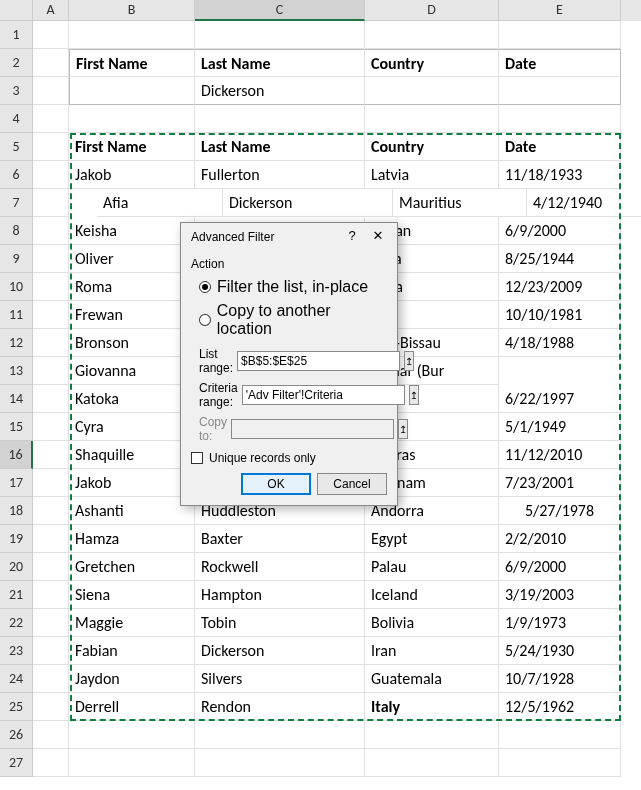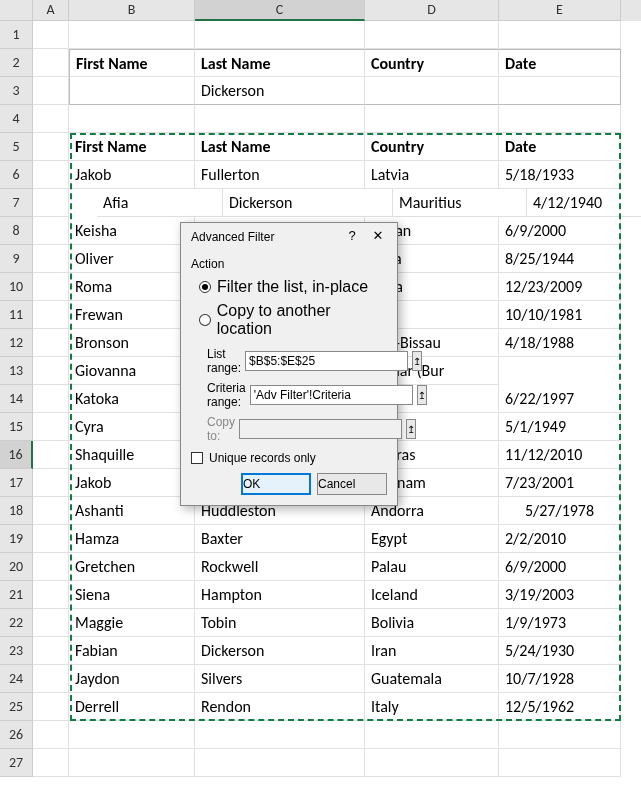--- a/index.html
+++ b/index.html
@@ -69,37 +69,37 @@
   .dlg-title-text { flex: 1; font-size: 12px; }
   .dlg-btn { width: 26px; height: 22px; text-align: center; line-height: 20px; font-size: 13px; }
   .dlg-body { padding: 6px 10px 10px 10px; }
   .group-label { font-size: 12px; margin-bottom: 4px; }
   .radio-row { display: flex; align-items: center; gap: 6px; padding: 3px 0 3px 8px; font-size: 16px; }
   .radio {
     width: 12px; height: 12px; border: 1px solid #333; border-radius: 50%;
     display: inline-flex; align-items: center; justify-content: center; background: #fff;
   }
   .radio.checked::after { content: ""; width: 6px; height: 6px; background: #000; border-radius: 50%; }
-  .form-row { display: flex; align-items: center; margin: 6px 16px; gap: 4px; }
+  .form-row { display: flex; align-items: center; margin: 6px 8px; gap: 4px; }
   .form-label { width: 76px; font-size: 12px; text-decoration: underline; text-decoration-color: transparent; }
   .form-input {
     flex: 1; height: 20px; border: 1px solid #888; background: #fff;
     font-size: 12px; padding: 0 3px; font-family: "Segoe UI", Tahoma, sans-serif;
   }
   .form-input.disabled { background: #f0f0f0; color: #888; }
   .ref-btn {
     width: 18px; height: 20px; border: 1px solid #888; background: #e8e8e8;
     display: inline-flex; align-items: center; justify-content: center; font-size: 10px;
   }
   .check-row { display: flex; align-items: center; gap: 6px; margin: 8px 0; font-size: 12px; }
   .checkbox { width: 12px; height: 12px; border: 1px solid #333; background: #fff; }
   .dlg-buttons { display: flex; gap: 6px; justify-content: flex-end; margin-top: 6px; }
   .push-btn {
     width: 70px; height: 22px; border: 1px solid #888; background: #e8e8e8;
-    font-size: 12px; line-height: 20px;
+    font-size: 12px; text-align: center; line-height: 20px;
   }
   .push-btn.default { border: 2px solid #0078d7; background: #e5f1fb; line-height: 18px; }
   .disabled-text { color: #888; }
 </style>
 </head>
 <body>
 
 <div class="grid">
   <div class="colheads">
     <div class="corner"></div>
@@ -148,21 +148,21 @@
       <div class="cell col-C hdr" style="width: 170px;">Last Name</div>
       <div class="cell col-D hdr" style="width: 134px;">Country</div>
       <div class="cell col-E hdr" style="width: 122px;">Date</div>
     </div>
     <div class="row">
       <div class="rowhead">6</div>
       <div class="cell col-A" style="width: 36px;"></div>
       <div class="cell col-B" style="width: 126px;">Jakob</div>
       <div class="cell col-C" style="width: 170px;">Fullerton</div>
       <div class="cell col-D" style="width: 134px;">Latvia</div>
-      <div class="cell col-E" style="width: 122px;">5/18/1933</div>
+      <div class="cell col-E" style="width: 122px;">11/18/1933</div>
     </div>
     <div class="row">
       <div class="rowhead">7</div>
       <div class="cell col-A" style="width: 36px;"></div>
       <div class="cell col-B" style="width: 126px; margin-left: 28px;">Afia</div>
       <div class="cell col-C" style="width: 170px;">Dickerson</div>
       <div class="cell col-D" style="width: 134px;">Mauritius</div>
       <div class="cell col-E" style="width: 122px;">4/12/1940</div>
     </div>
     <div class="row">
@@ -298,21 +298,21 @@
       <div class="cell col-B" style="width: 126px;">Jaydon</div>
       <div class="cell col-C" style="width: 170px;">Silvers</div>
       <div class="cell col-D" style="width: 134px;">Guatemala</div>
       <div class="cell col-E" style="width: 122px;">10/7/1928</div>
     </div>
     <div class="row">
       <div class="rowhead">25</div>
       <div class="cell col-A" style="width: 36px;"></div>
       <div class="cell col-B" style="width: 126px;">Derrell</div>
       <div class="cell col-C" style="width: 170px;">Rendon</div>
-      <div class="cell col-D" style="width: 134px;">Italy</div>
+      <div class="cell col-D" style="width: 134px; font-weight: bold;">Italy</div>
       <div class="cell col-E" style="width: 122px;">12/5/1962</div>
     </div>
     <div class="row">
       <div class="rowhead">26</div>
       <div class="cell col-A" style="width: 36px;"></div>
       <div class="cell col-B" style="width: 126px;"></div>
       <div class="cell col-C" style="width: 170px;"></div>
       <div class="cell col-D" style="width: 134px;"></div>
       <div class="cell col-E" style="width: 122px;"></div>
     </div>

